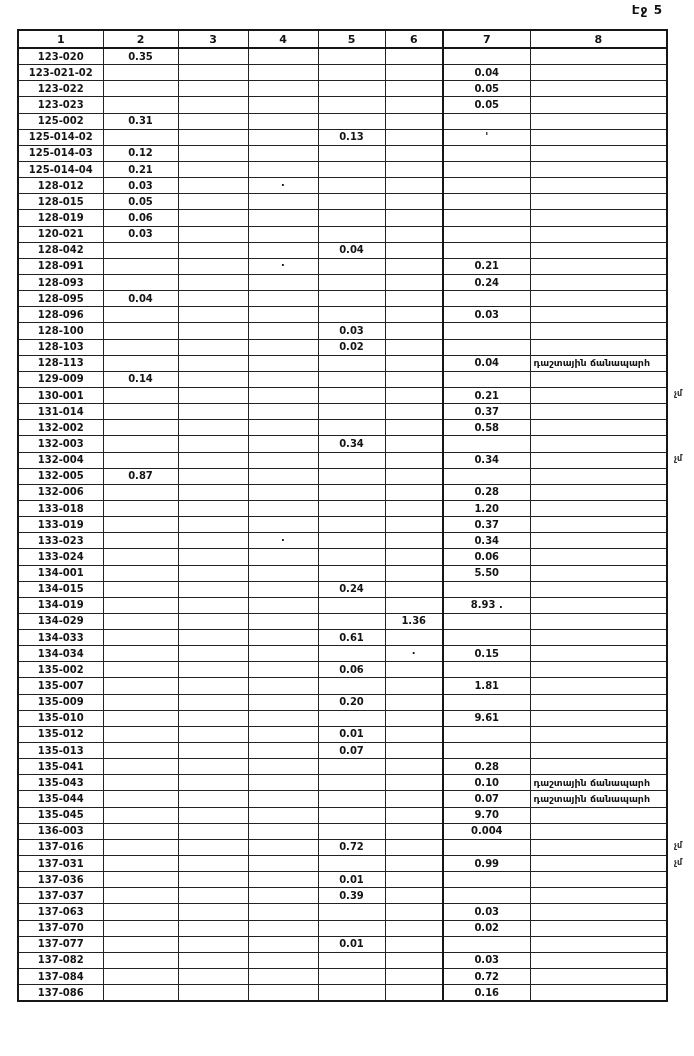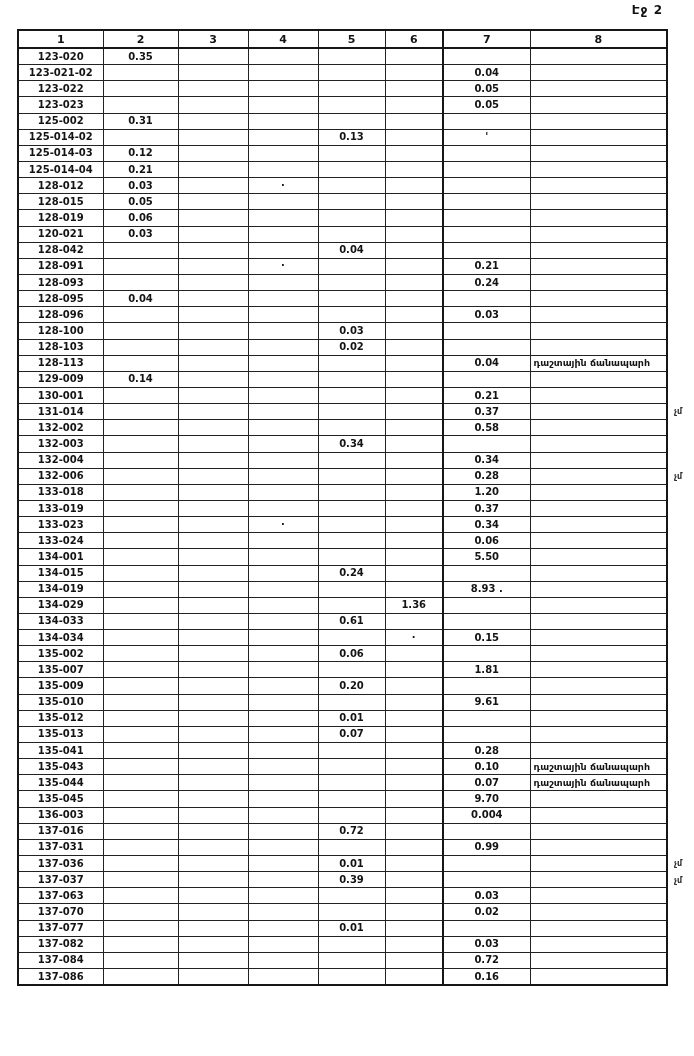--- a/index.html
+++ b/index.html
@@ -49,27 +49,26 @@
     padding-left: 3px;
     font-size: 9.5px;
     letter-spacing: 0;
   }
   .margin-note {
     position: absolute;
     font-size: 8px;
     font-weight: bold;
     color: #2d2d2d;
     line-height: 1;
-    margin-top: 18px;
   }
 </style>
 </head>
 <body>
 
-<div class="page-label">Էջ 2</div>
+<div class="page-label">Էջ 5</div>
 
 <table class="scan-table">
   <colgroup>
     <col style="width:85px">
     <col style="width:75px">
     <col style="width:70px">
     <col style="width:70px">
     <col style="width:67px">
     <col style="width:58px">
     <col style="width:87px">
@@ -342,20 +341,30 @@
         <td class="c1">132-004</td>
         <td class="c2"></td>
         <td class="c3"></td>
         <td class="c4"></td>
         <td class="c5"></td>
         <td class="c6"></td>
         <td class="c7">0.34</td>
         <td class="c8"></td>
       </tr>
       <tr>
+        <td class="c1">132-005</td>
+        <td class="c2">0.87</td>
+        <td class="c3"></td>
+        <td class="c4"></td>
+        <td class="c5"></td>
+        <td class="c6"></td>
+        <td class="c7"></td>
+        <td class="c8"></td>
+      </tr>
+      <tr>
         <td class="c1">132-006</td>
         <td class="c2"></td>
         <td class="c3"></td>
         <td class="c4"></td>
         <td class="c5"></td>
         <td class="c6"></td>
         <td class="c7">0.28</td>
         <td class="c8"></td>
       </tr>
       <tr>

